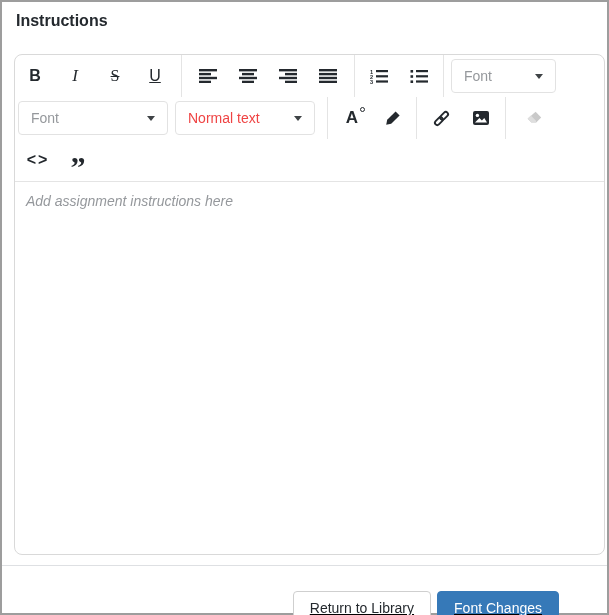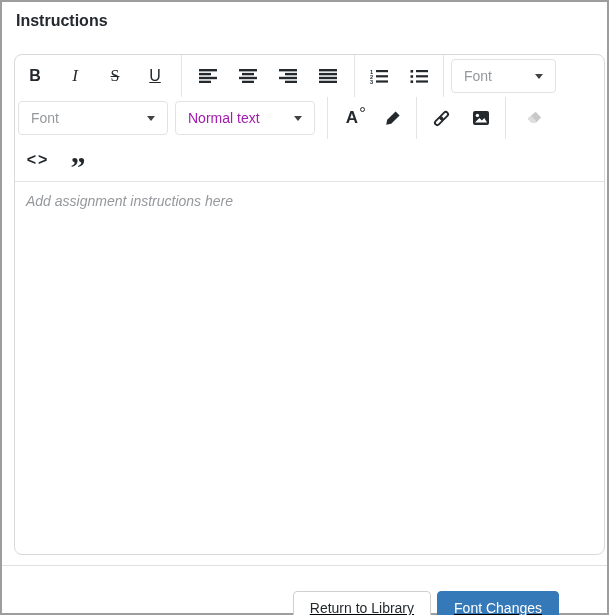--- a/index.html
+++ b/index.html
@@ -47,21 +47,21 @@
                  font-size: 30px; font-weight: 700; line-height: 10px; padding-top: 14px; }
   .t-btn svg { display: block; }
   .icon-fill { fill: var(--toolbar-icon, #24292e); }
   .icon-stroke { stroke: var(--toolbar-icon, #24292e); fill: none; }
   .select {
     height: 34px; border: 1px solid #e2e2e2; border-radius: 4px; background: #fff;
     display: flex; align-items: center; justify-content: space-between;
     padding: 0 12px; font-size: 14px; cursor: pointer;
   }
   .select .ph { color: var(--placeholder-text, #95989c); }
-  .select .val { color: #a21caf; }
+  .select .val { color: #ef4444; }
   .caret {
     width: 0; height: 0; margin-left: 8px;
     border-left: 4px solid transparent; border-right: 4px solid transparent;
     border-top: 5px solid #3f4346;
   }
   .size-select { width: 105px; margin-left: 7px; }
   .font-select { width: 150px; margin-left: 3px; gap: 28px; }
   .para-select { width: 140px; margin-left: 7px; }
   .color-a { position: relative; font-size: 17px; font-weight: 600; color: var(--toolbar-icon, #24292e); }
   .color-a .ring {

